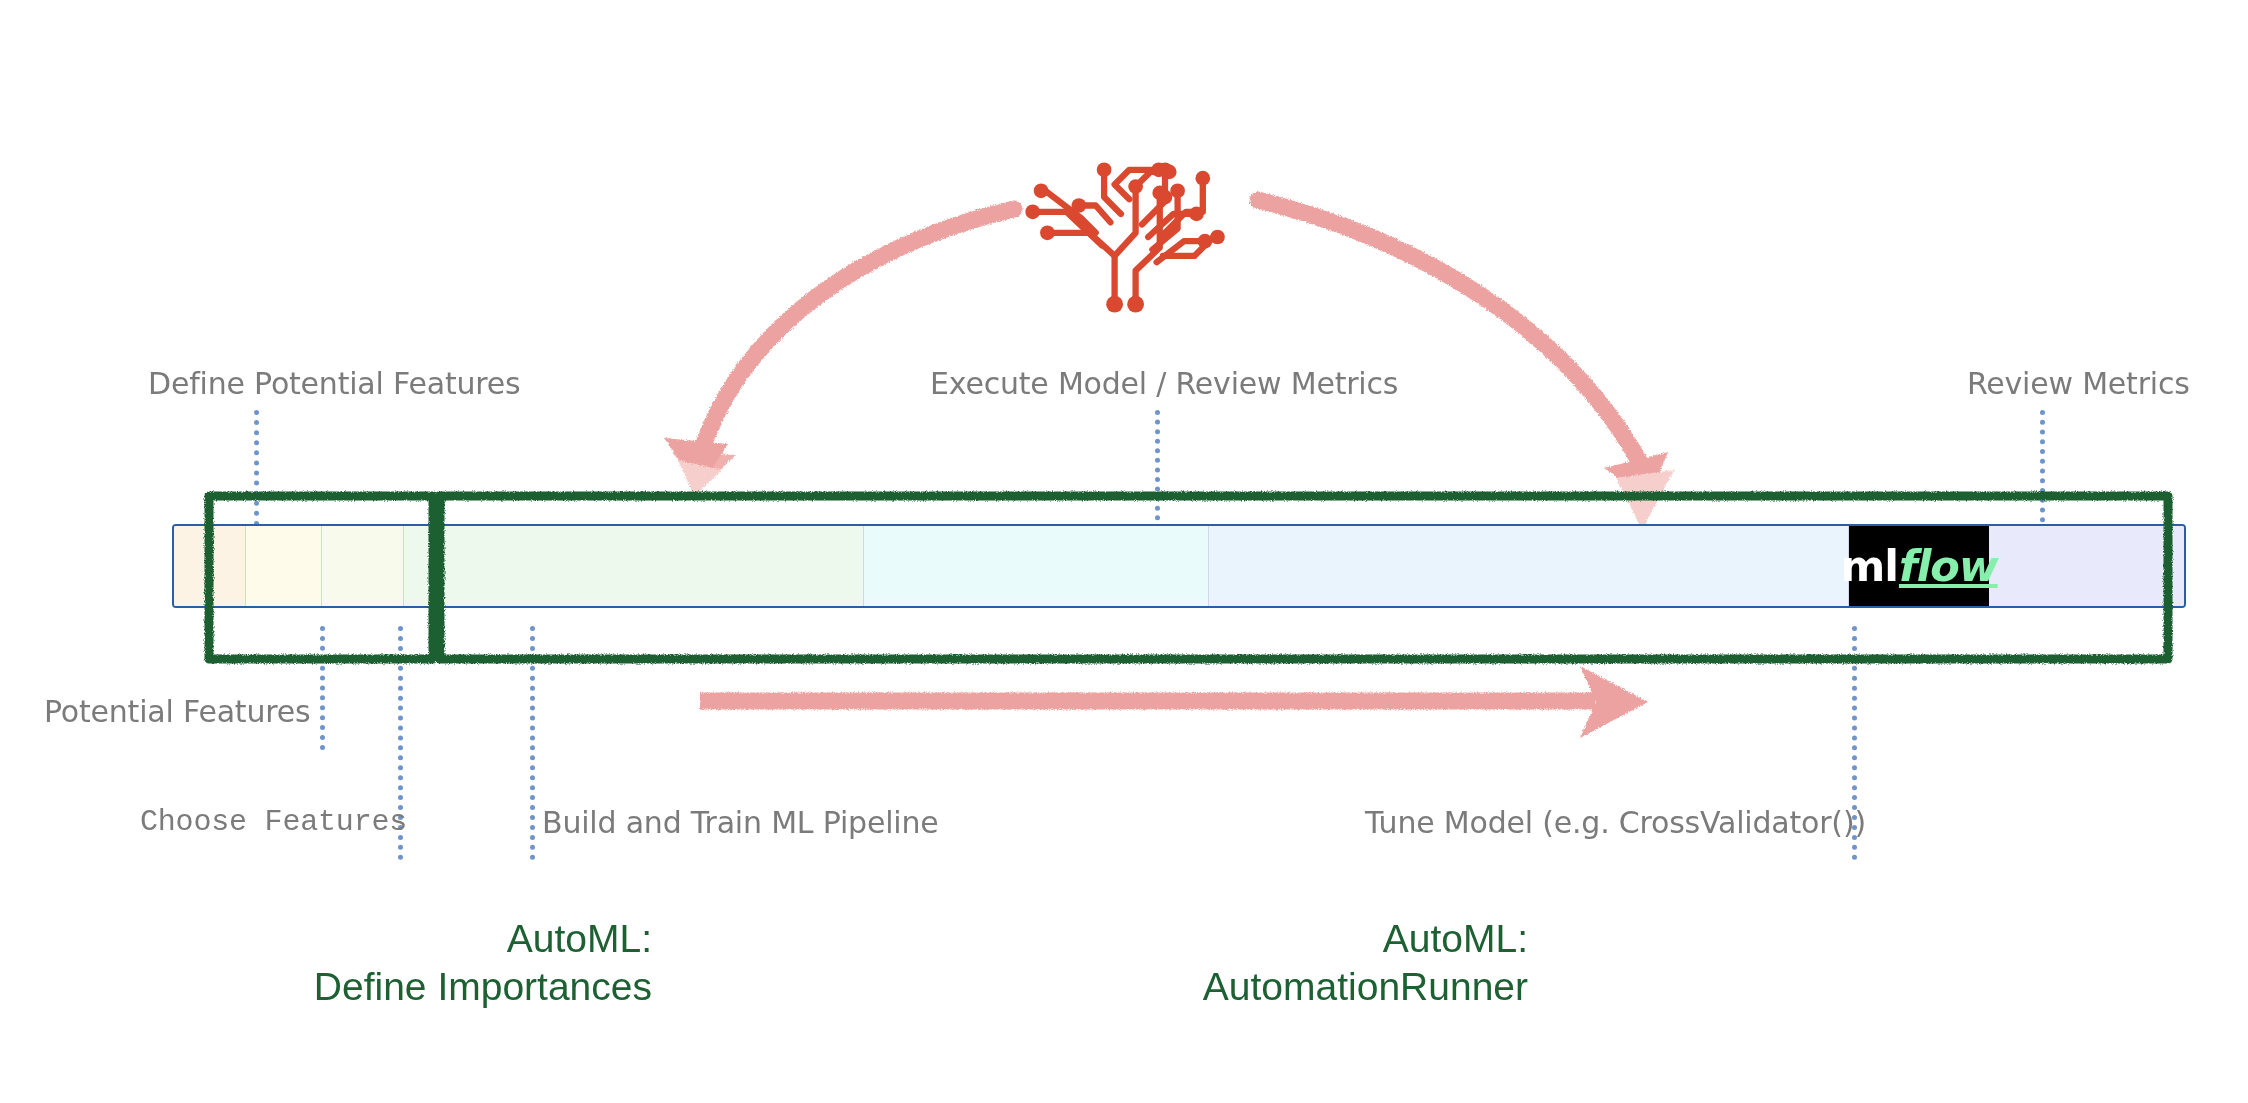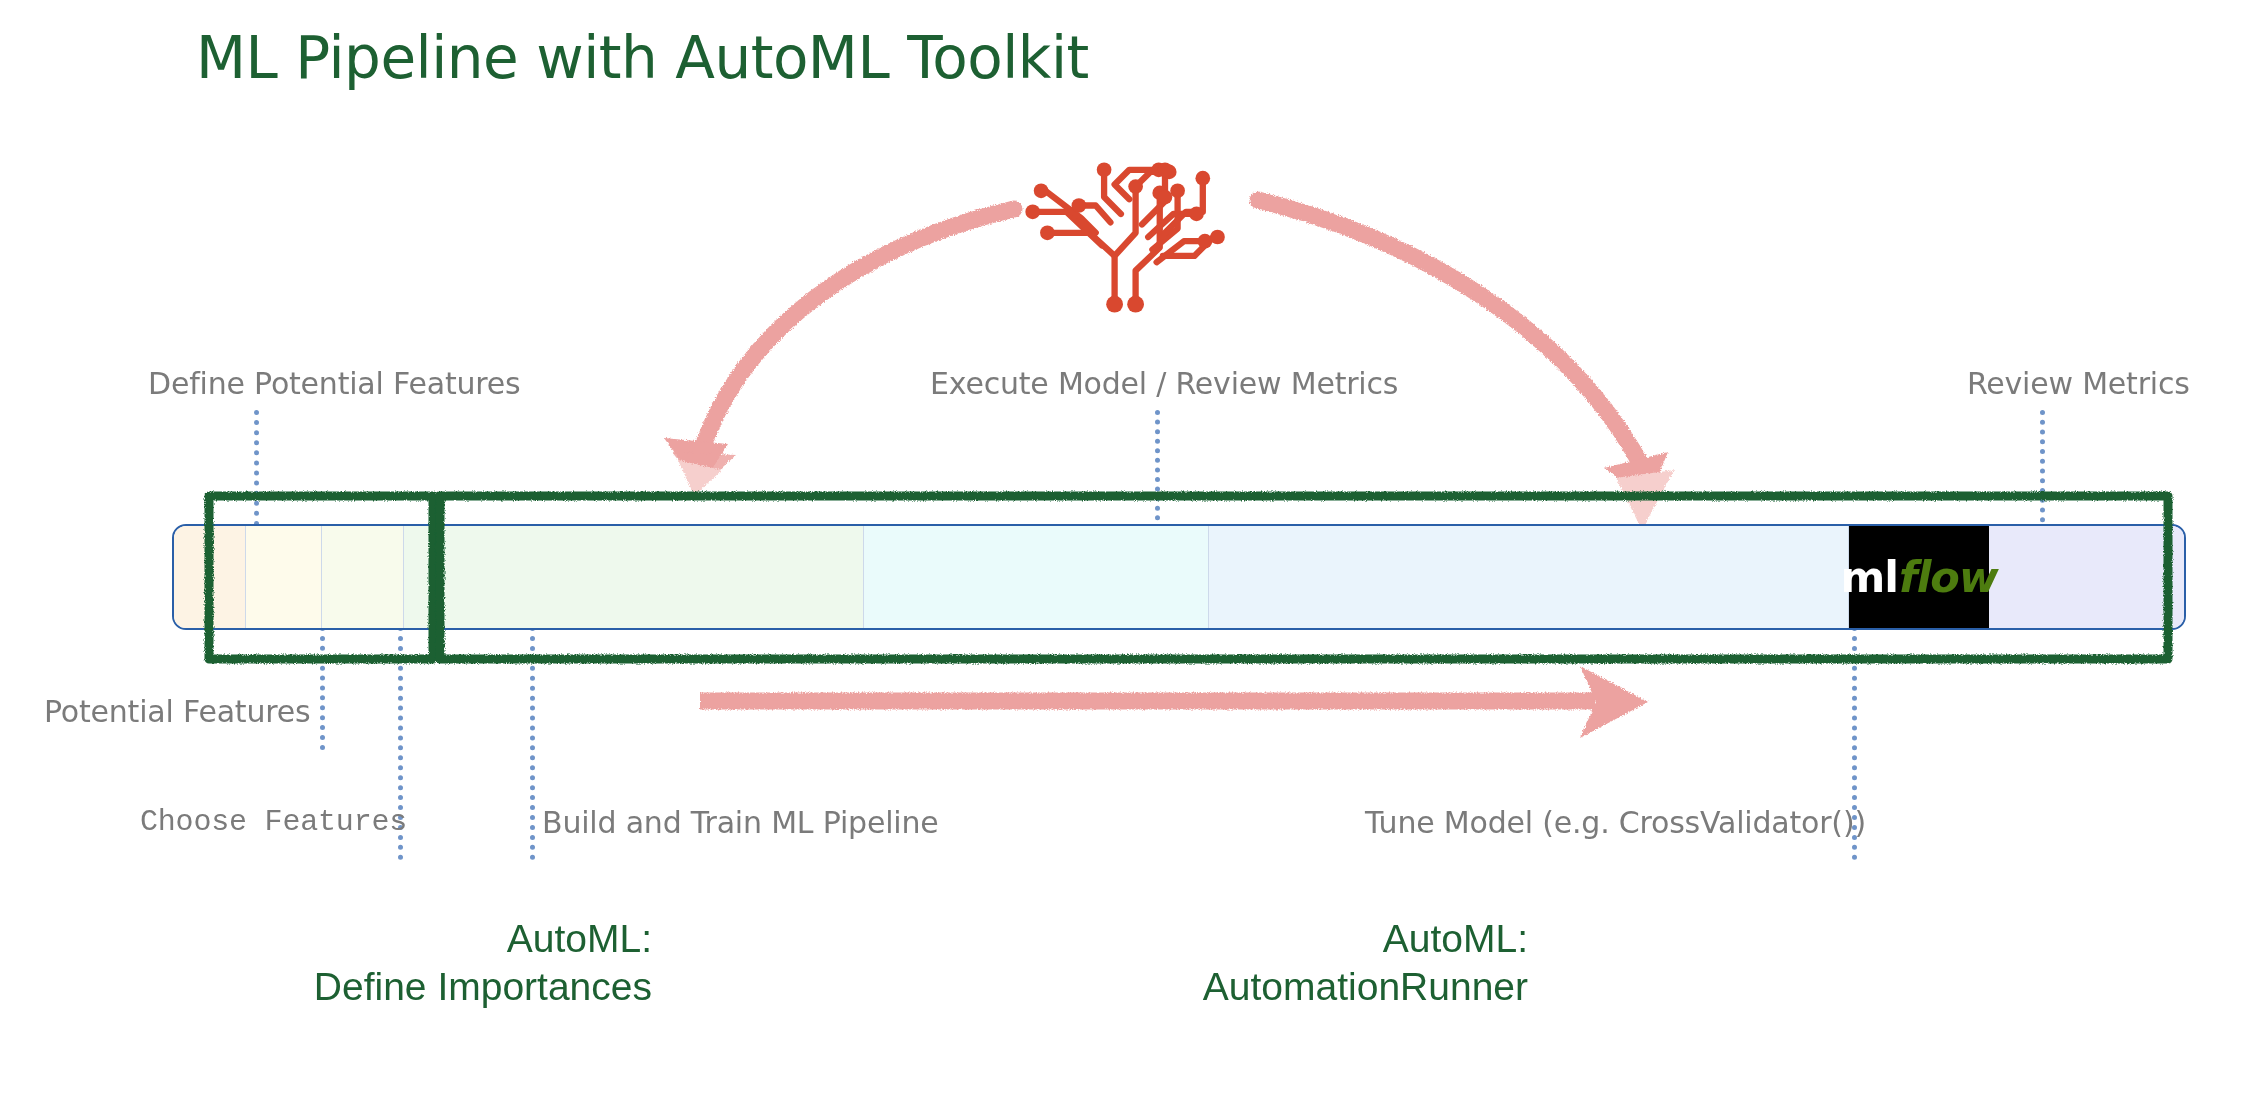--- a/index.html
+++ b/index.html
@@ -52,23 +52,23 @@
     width: 0;
     border-left: 5px dotted #6f94c9;
   }
 
   
   #pipeline {
     position: absolute;
     left: 172px;
     top: 524px;
     width: 2014px;
-    height: 106px;
+    height: 84px;
     border: 2px solid #2a5fa8;
-    border-radius: 14px;
+    border-radius: 4px;
     box-sizing: border-box;
     background: #ffffff;
     overflow: hidden;
   }
   .seg {
     position: absolute;
     top: 0;
     height: 100%;
     box-sizing: border-box;
     border-right: 1px solid #cdd9ea;
@@ -84,24 +84,25 @@
     display: flex;
     align-items: center;
     justify-content: center;
     font-size: 43px;
     letter-spacing: -1px;
     line-height: 1;
     font-family: "DejaVu Sans", "Liberation Sans", sans-serif;
   }
   #mlflow-logo .ml { color: #ffffff; font-weight: 600; }
   #mlflow-logo .flow {
-    color: #4d7c0f;
+    color: #86efac;
     font-style: italic;
     font-weight: 700;
     margin-left: 1px;
+    text-decoration: underline;
   }
 
   
   .ink-svg {
     position: absolute;
     left: 0; top: 0;
     width: 2248px;
     height: 1103px;
     overflow: visible;
     pointer-events: none;
@@ -116,21 +117,20 @@
     line-height: 1.22;
     white-space: nowrap;
     font-family: Liberation Sans, sans-serif;
   }
 </style>
 </head>
 <body>
 
 <div id="stage">
 
-  <div class="title">ML Pipeline with AutoML Toolkit</div>
 
   <svg class="ink-svg" viewBox="0 0 2248 1103">
     <g transform="translate(1060,132) scale(1.05)" fill="none" stroke="#d9482f" stroke-width="6" stroke-linecap="round" stroke-linejoin="round">
 
       <path d="M52 160 L52 118 L72 96 L72 56"></path>
       <path d="M72 160 L72 132 L95 110 L95 62"></path>
 
       <path d="M52 118 L28 96 L-8 96"></path>
       <path d="M40 108 L6 76 L-22 76"></path>
       <path d="M34 96 L20 82 L-14 56"></path>

